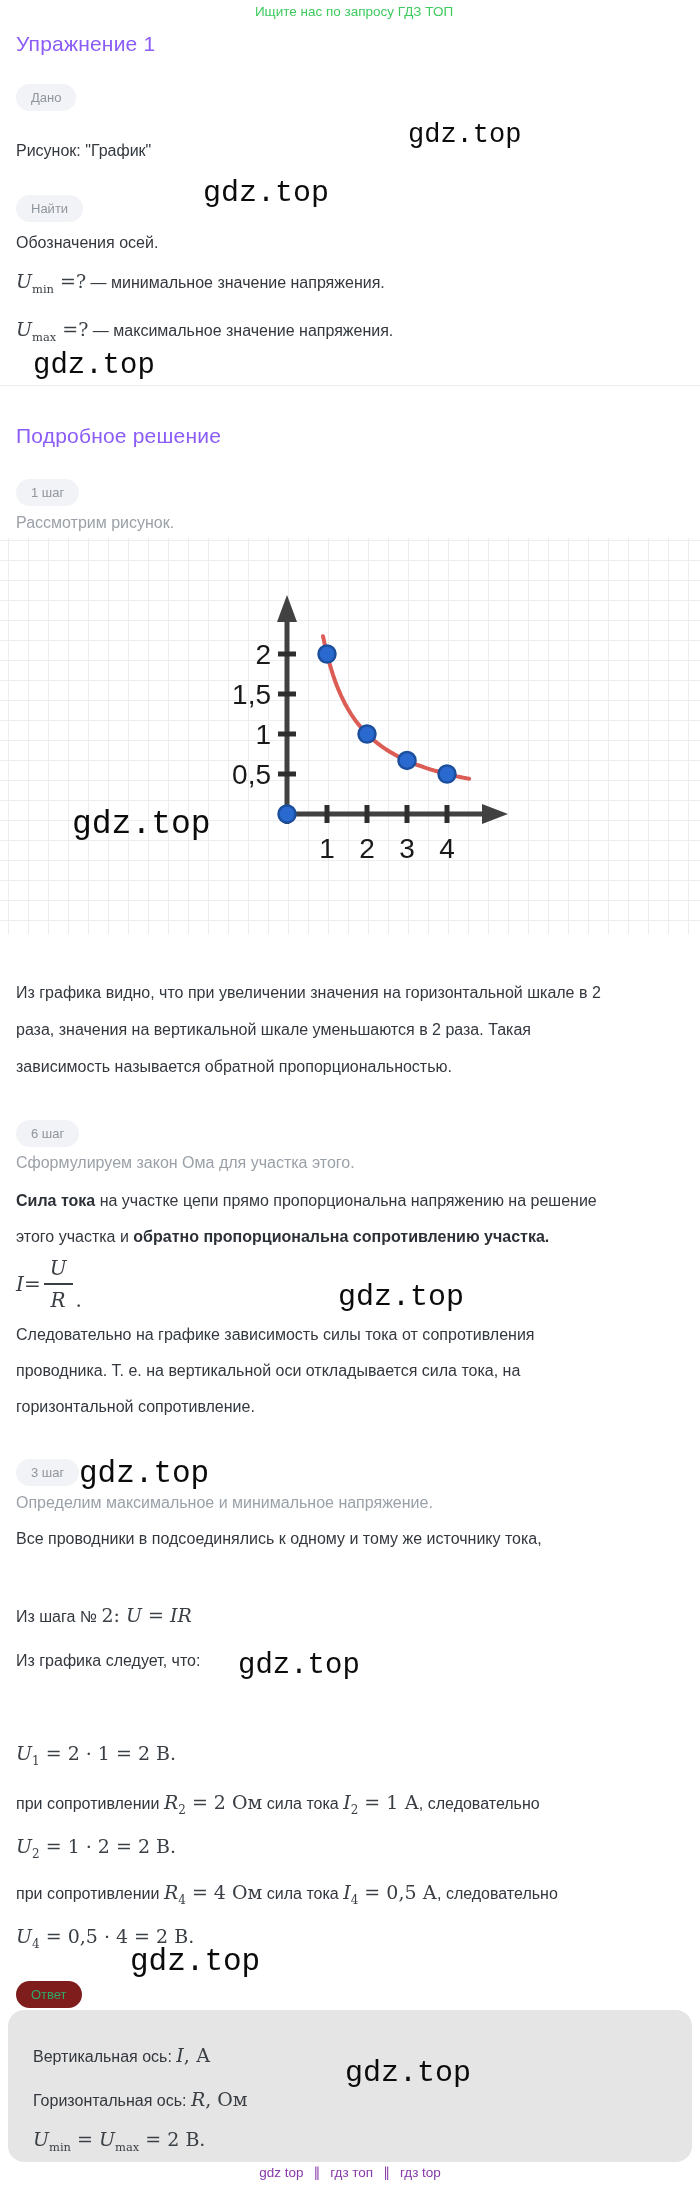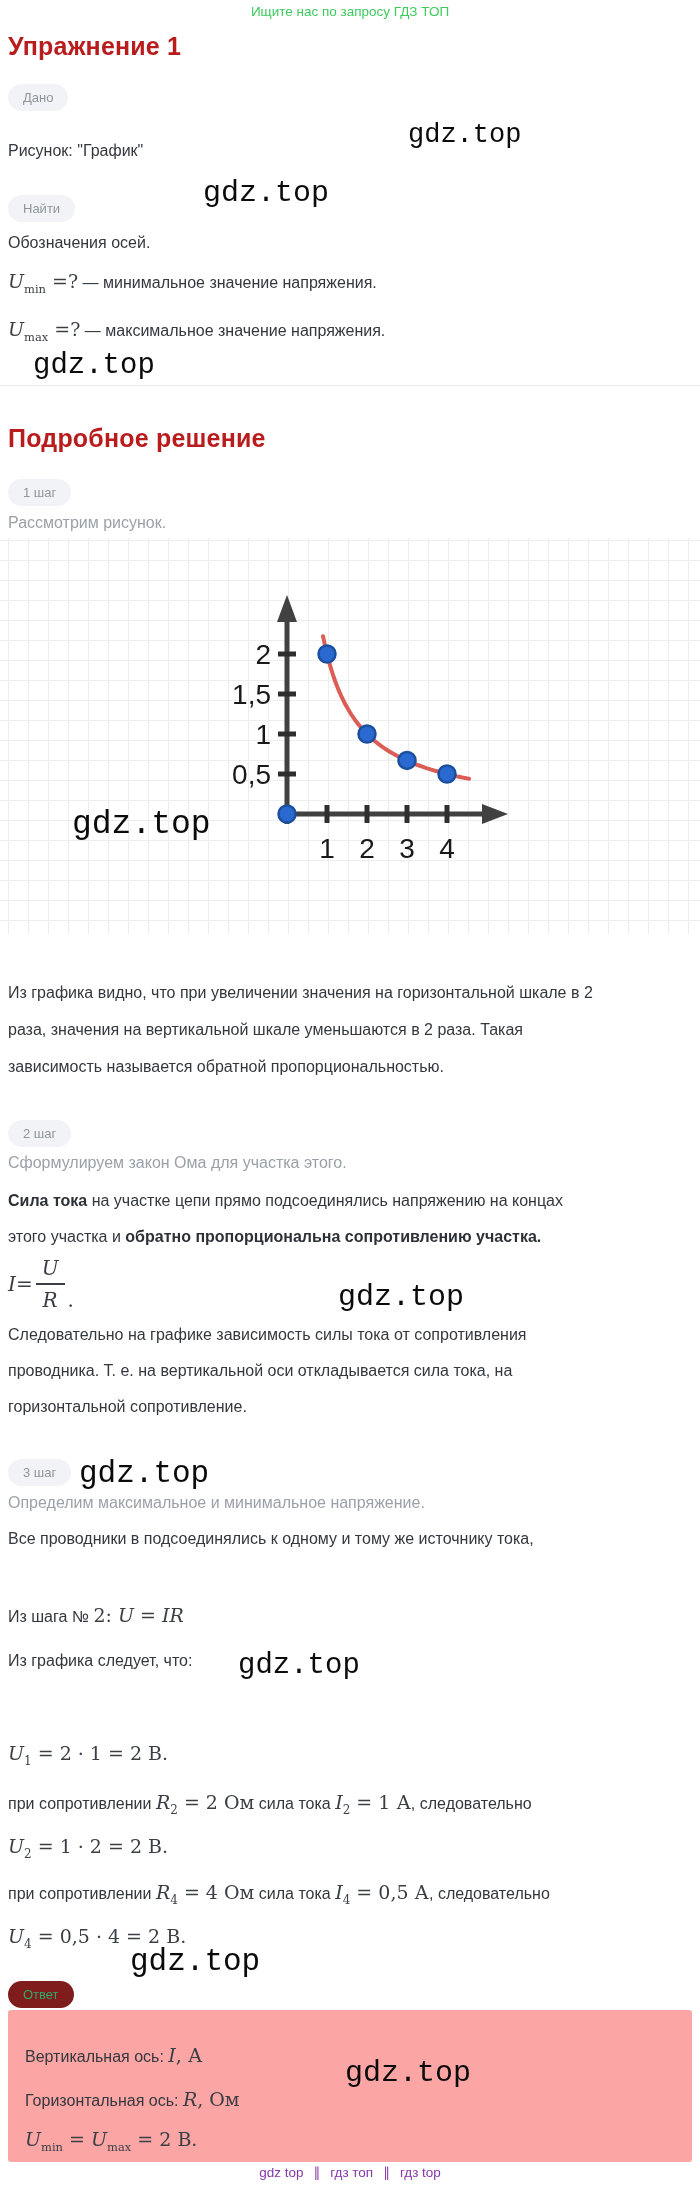--- a/index.html
+++ b/index.html
@@ -1,22 +1,22 @@
 <!DOCTYPE html>
 <html><head>
 <meta charset="utf-8">
 <style>
   * { margin:0; padding:0; box-sizing:border-box; }
   html,body { background:#ffffff; }
   body { width:700px; font-family:"Liberation Sans", sans-serif; color:#33383e; }
   .page { position:relative; width:700px; height:2185px; overflow:hidden; background:#fff; }
 
-  .abs { position:absolute; left:8px; white-space:nowrap; }
+  .abs { position:absolute; left:8px; white-space:nowrap;padding-left:8px; }
   .promo { left:0; width:700px; text-align:center; font-size:13.5px; color:#3ecb5e; }
-  .h1 { font-size:25px; font-weight:700; color:#b91c1c; letter-spacing:.2px; }
+  .h1 { font-size:21px; font-weight:400; color:#8b5cf6; letter-spacing:.2px; }
   .pill { display:inline-block; background:#f2f3f6; color:#8f959d; font-size:13px;
           line-height:1; padding:7px 15px 7px; border-radius:14px; }
   .pill-green { background:#7f1d1d; color:#2fa968; }
   .txt { font-size:16px; }
   .gray { color:#9ba1a8; }
   .pline { font-size:16px; }
   .divider { left:0; width:700px; height:1px; background:#eaecef; }
 
   
   .mv { font-family:"DejaVu Serif", serif; font-style:italic; font-size:19px; color:#3a3f45; }
@@ -34,21 +34,21 @@
 
   
   .graph-panel { position:absolute; left:0; top:538px; width:700px; height:396px;
     background-image: linear-gradient(#ededf0 1px, transparent 1px),
                       linear-gradient(90deg, #ededf0 1px, transparent 1px);
     background-size:20px 20px; background-position:8px 2px; }
   .graph-panel svg { position:absolute; left:0; top:0; }
 
   
   .answer-box { position:absolute; left:8px; top:2010px; width:684px; height:152px;
-                background:#fca5a5; border-radius:3px; }
+                background:#e5e5e5; border-radius:16px; }
 
   .footer { position:absolute; left:0; top:2164px; width:700px; text-align:center;
             font-size:13.5px; color:#8639a8; }
   .footer span { margin:12px 5px; }
 
   .wm { position:absolute; color:#0b0b0b; font-family:Liberation Mono, monospace;
         white-space:nowrap; z-index:6; }
 </style>
 </head>
 <body>
@@ -102,24 +102,24 @@
         <circle cx="367" cy="196" r="8.5" fill="#2a6ad0" stroke="#1c4f9e" stroke-width="2.5"></circle>
         <circle cx="407" cy="222.4" r="8.5" fill="#2a6ad0" stroke="#1c4f9e" stroke-width="2.5"></circle>
         <circle cx="447" cy="236" r="8.5" fill="#2a6ad0" stroke="#1c4f9e" stroke-width="2.5"></circle>
       </svg>
   </div>
 
   <div class="abs pline" style="top:984px">Из графика видно, что при увеличении значения на горизонтальной шкале в 2</div>
   <div class="abs pline" style="top:1021px">раза, значения на вертикальной шкале уменьшаются в 2 раза. Такая</div>
   <div class="abs pline" style="top:1058px">зависимость называется обратной пропорциональностью.</div>
 
-  <div class="abs" style="top:1120px"><span class="pill">2 шаг</span></div>
+  <div class="abs" style="top:1120px"><span class="pill">6 шаг</span></div>
   <div class="abs txt gray" style="top:1154px">Сформулируем закон Ома для участка этого.</div>
 
-  <div class="abs pline" style="top:1192px"><b>Сила тока</b><span> на участке цепи прямо подсоединялись напряжению на концах</span></div>
+  <div class="abs pline" style="top:1192px"><b>Сила тока</b><span> на участке цепи прямо пропорциональна напряжению на решение</span></div>
   <div class="abs pline" style="top:1228px"><span>этого участка и </span><b>обратно пропорциональна сопротивлению участка.</b></div>
 
   <div class="abs formula" style="top:1256px">
     <span class="mv">I</span>
       <span class="mt"> = </span>
       <span class="frac">
         <span class="mv num">U</span>
         <span class="mv den">R</span>
       </span>
       <span class="mt tail">.</span>

